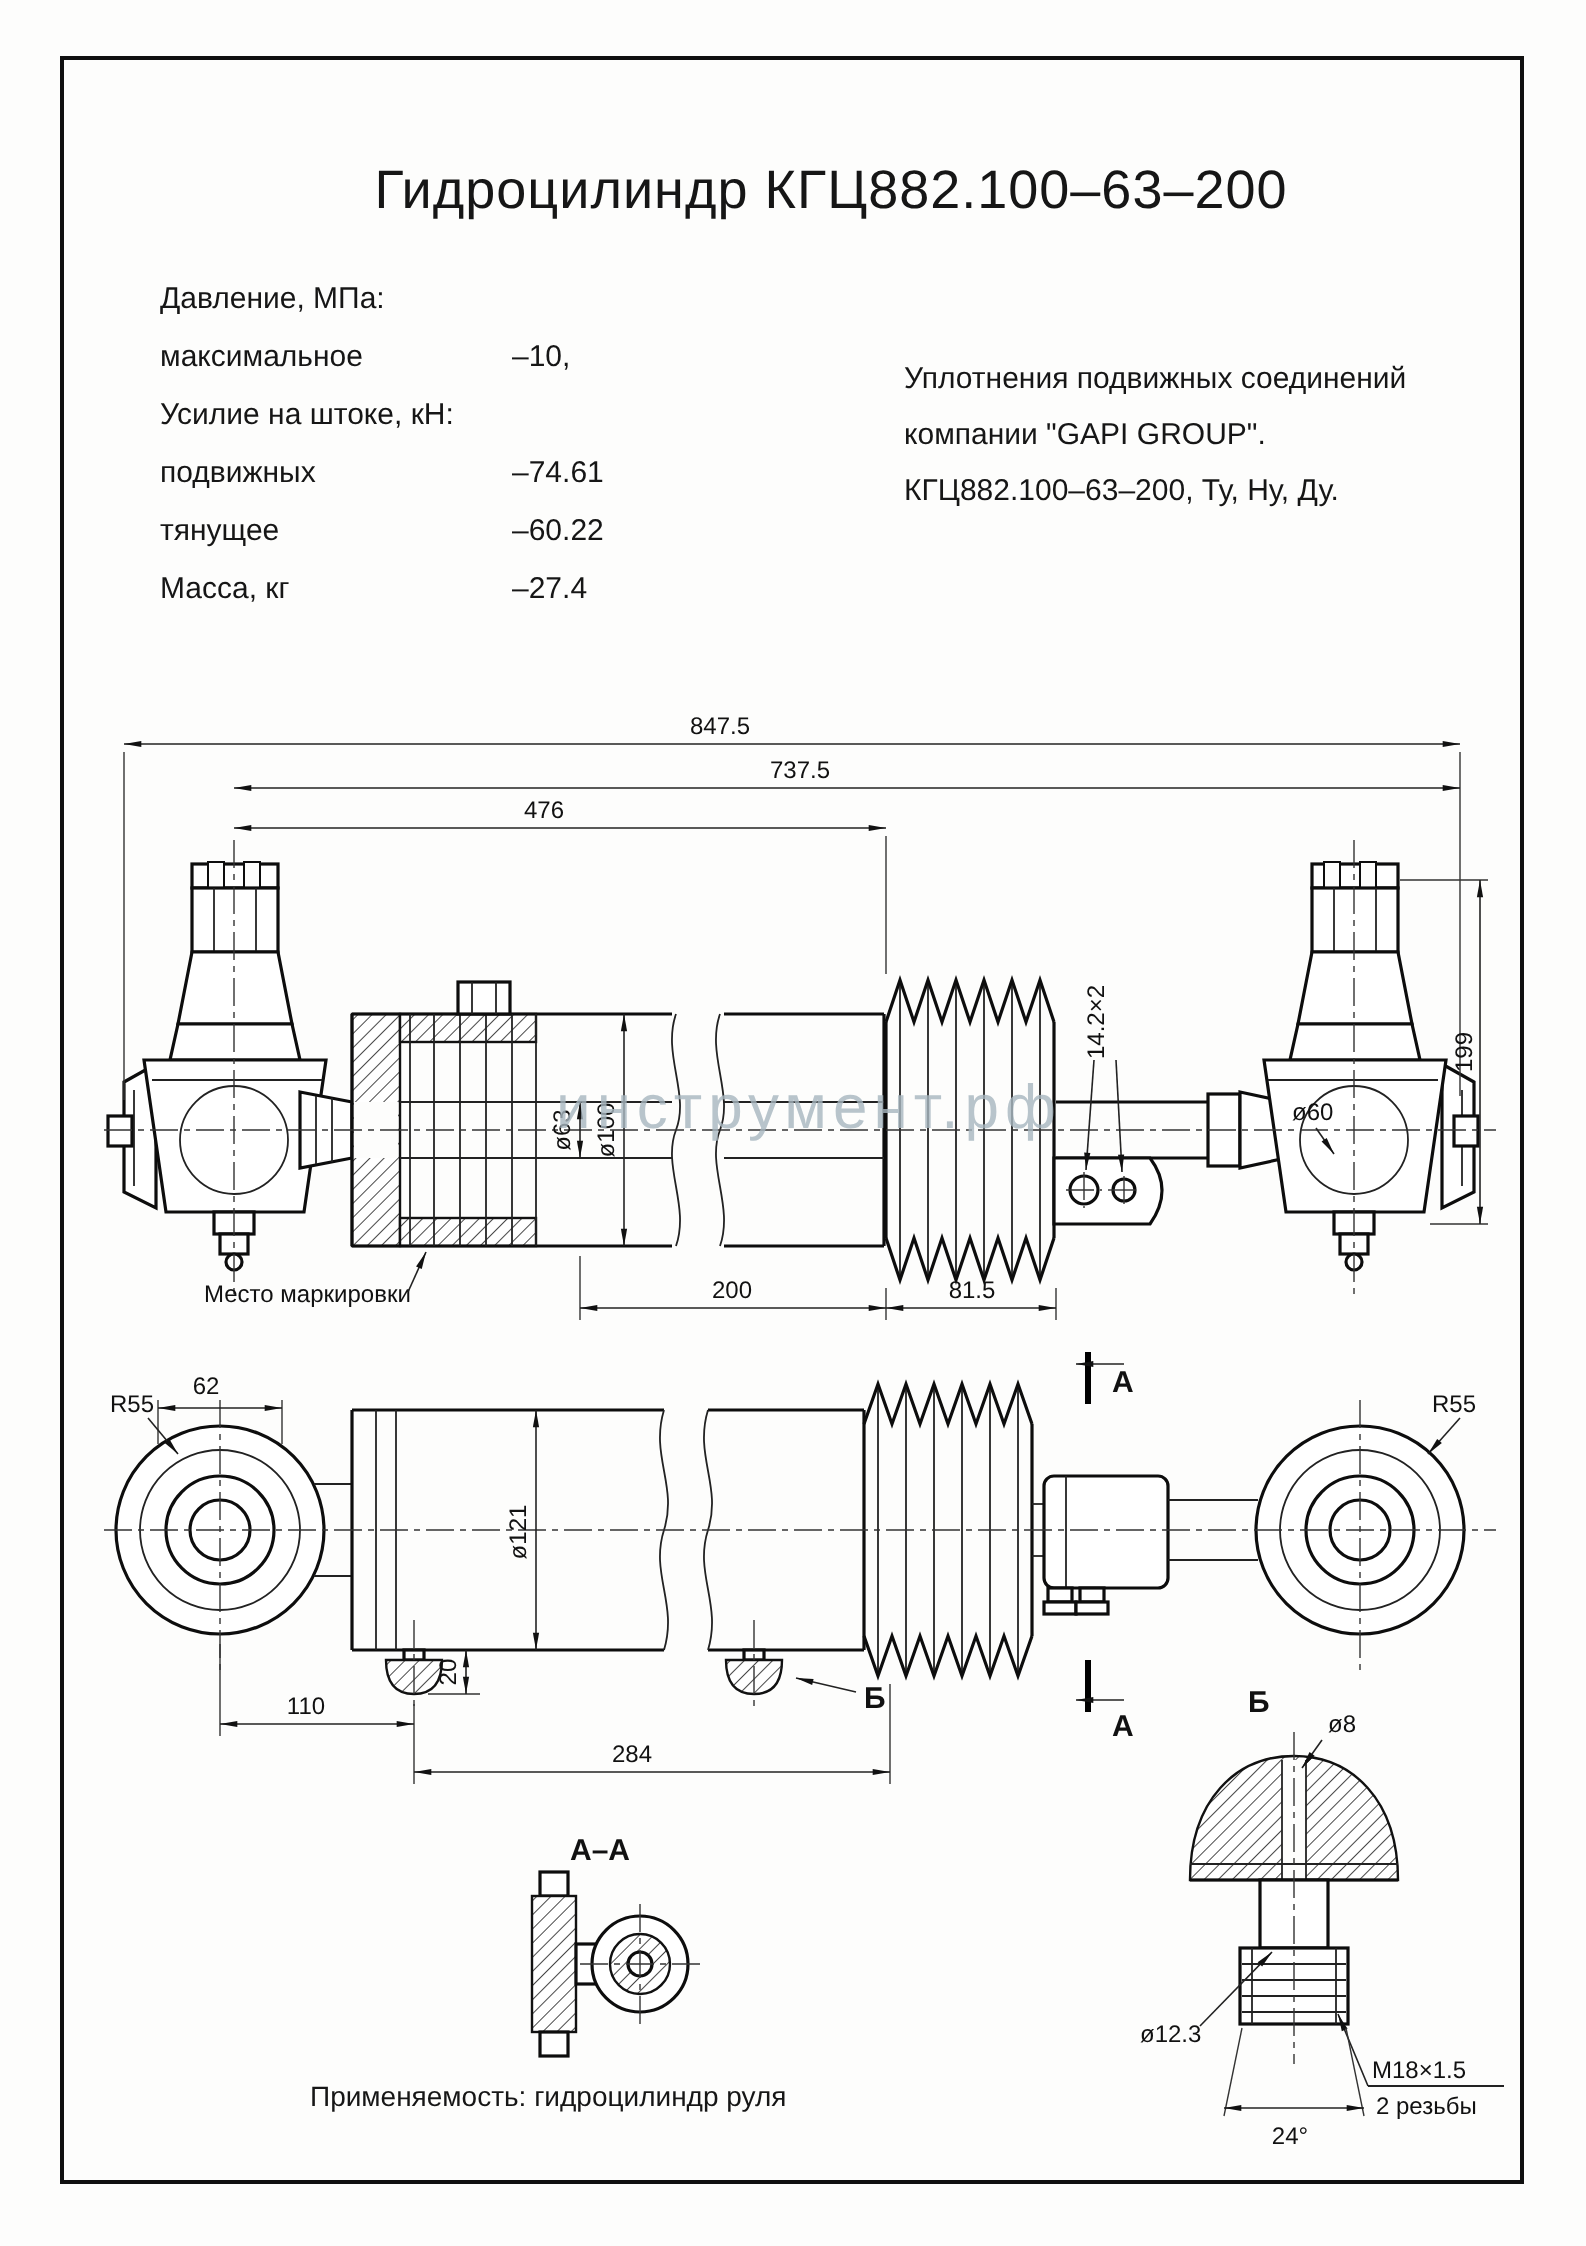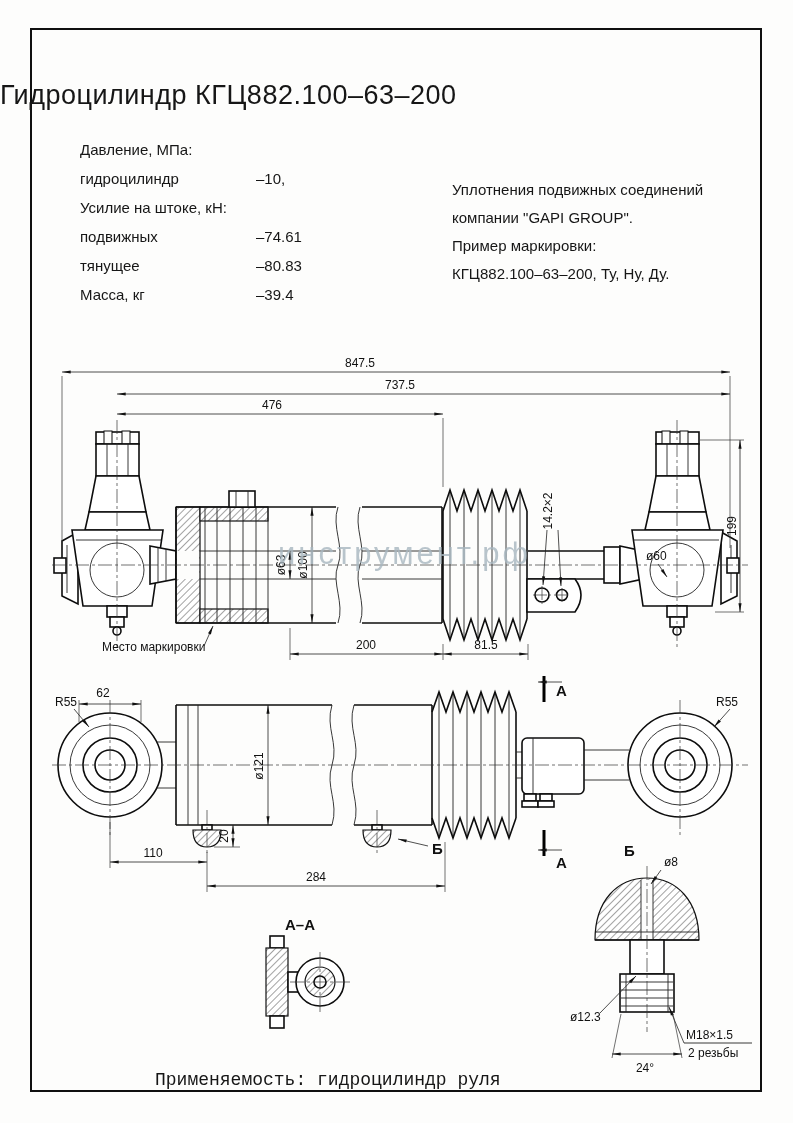--- a/index.html
+++ b/index.html
@@ -1,28 +1,28 @@
 <!DOCTYPE html>
 <html><head>
 <meta charset="utf-8">
 <style>
   * { margin:0; padding:0; box-sizing:border-box; }
   html,body { background:#ffffff; }
   body { font-family:"Liberation Sans", sans-serif; color:#161616; }
   .sheet { position:relative; width:793px; height:1123px; background:#fdfdfc; overflow:hidden; }
   .frame { position:absolute; left:30px; top:28px; width:732px; height:1064px; border:2px solid #101010; }
-  .title { position:absolute; left:0; top:80px; width:100%; text-align:left;
-           font-size:27px; font-weight:400; letter-spacing:.5px; }
+  .title { position:absolute; left:0; top:80px; width:100%; text-align:center;
+           font-size:27px; font-weight:400; letter-spacing:.5px;padding-left:38px; }
   .specs { position:absolute; left:80px; top:141px; width:300px; font-size:15px; }
   .spec-row { display:flex; height:29px; align-items:flex-start; }
   .spec-row .lab { width:176px; }
   .notes { position:absolute; left:452px; top:176px; font-size:15px; line-height:28px; }
   .watermark { position:absolute; left:278px; top:536px; font-size:31px; letter-spacing:3px;
                color:#a8b7c0; opacity:.8; }
-  .footer { position:absolute; left:155px; top:1070px; font-size:18px;font-family:Liberation Mono, monospace; }
+  .footer { position:absolute; left:155px; top:1040px; font-size:14px; }
   svg.draw { position:absolute; left:0; top:0; }
 
   .ln  { stroke:#222; stroke-width:.9;  fill:none; }
   .lm  { stroke:#0d0d0d; stroke-width:1.6; fill:#fff; }
   .lmn { stroke:#0d0d0d; stroke-width:1.6; fill:none; }
   .hat { stroke:#111; stroke-width:1.2; fill:url(#hatch); }
   .cl  { stroke:#333; stroke-width:.7; fill:none; stroke-dasharray:14 3 3 3; }
   .ext { stroke:#333; stroke-width:.7; fill:none; }
   .dim { stroke:#222; stroke-width:.8; fill:none; marker-start:url(#arr); marker-end:url(#arr); }
   .lead{ stroke:#222; stroke-width:.8; fill:none; marker-end:url(#arr); }
@@ -36,44 +36,43 @@
 <div class="sheet">
   <div class="frame"></div>
 
   <h1 class="title">Гидроцилиндр КГЦ882.100–63–200</h1>
 
   <div class="specs">
     <div class="spec-row">
       <span>Давление, МПа:</span>
     </div>
     <div class="spec-row">
-      <span class="lab">гидроцилиндр</span>
+      <span class="lab">максимальное</span>
       <span class="val">–10,</span>
     </div>
     <div class="spec-row">
       <span>Усилие на штоке, кН:</span>
     </div>
     <div class="spec-row">
       <span class="lab">подвижных</span>
       <span class="val">–74.61</span>
     </div>
     <div class="spec-row">
       <span class="lab">тянущее</span>
-      <span class="val">–80.83</span>
+      <span class="val">–60.22</span>
     </div>
     <div class="spec-row">
       <span class="lab">Масса, кг</span>
-      <span class="val">–39.4</span>
+      <span class="val">–27.4</span>
     </div>
   </div>
 
   <div class="notes">
     <div>Уплотнения подвижных соединений</div>
     <div>компании "GAPI GROUP".</div>
-    <div>Пример маркировки:</div>
     <div>КГЦ882.100–63–200, Ту, Ну, Ду.</div>
   </div>
 
   <svg class="draw" width="793" height="1123" viewBox="0 0 793 1123">
     <defs>
       <pattern id="hatch" width="5" height="5" patternUnits="userSpaceOnUse" patternTransform="rotate(45)">
         <rect width="5" height="5" fill="#ffffff"></rect>
         <line x1="0" y1="0" x2="0" y2="5" stroke="#333" stroke-width="0.9"></line>
       </pattern>
       <marker id="arr" viewBox="0 0 12 12" refX="11" refY="6" markerWidth="13" markerHeight="13" orient="auto-start-reverse">

